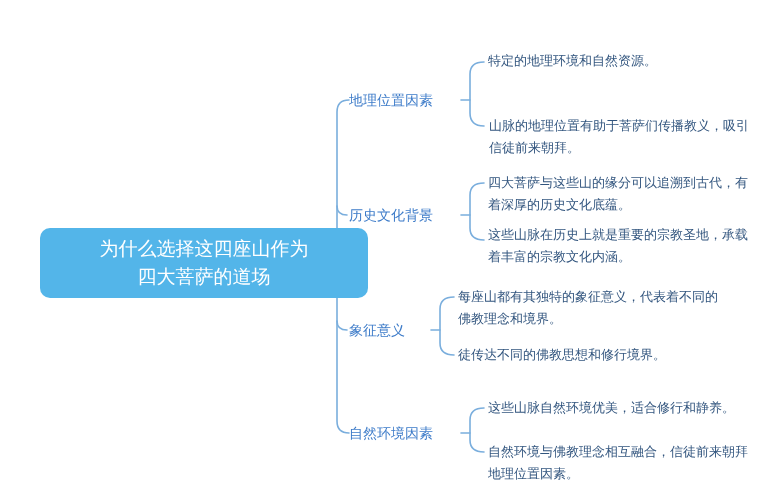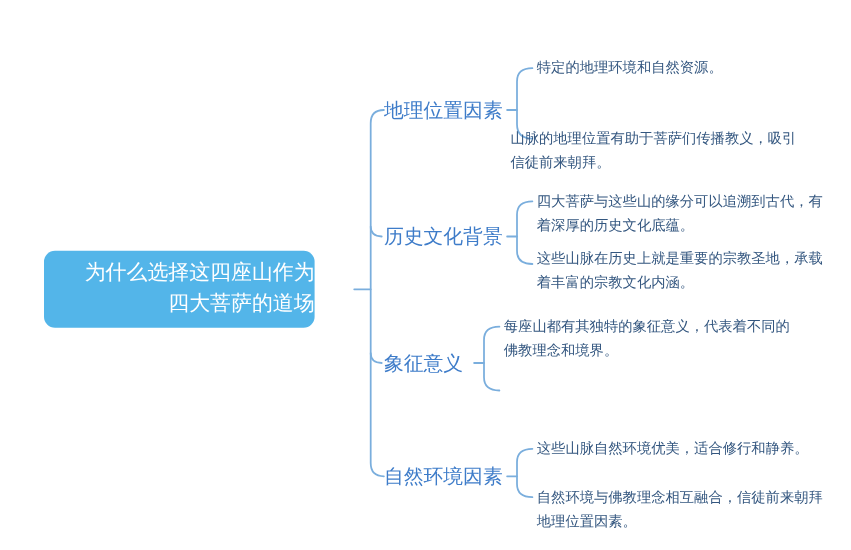--- a/index.html
+++ b/index.html
@@ -9,29 +9,29 @@
   html,body{margin:0;padding:0;}
   body{
     width:774px;height:500px;position:relative;overflow:hidden;
     background:var(--background);
     font-family:"Liberation Sans","DejaVu Sans",sans-serif;
   }
   #canvas{position:absolute;left:0;top:0;width:774px;height:500px;}
   svg.connectors{position:absolute;left:0;top:0;z-index:0;pointer-events:none;}
   svg.connectors path{fill:none;stroke:var(--line);stroke-width:1.6;stroke-linecap:round;}
   .root{
-    position:absolute;left:40px;top:228px;width:246px;height:70px;z-index:1;
+    position:absolute;left:40px;top:228px;width:328px;height:70px;z-index:1;
     background:var(--node-fill);border-radius:10px;color:var(--node-text);
     font-size:19px;line-height:28px;text-align:center;
-    display:flex;flex-direction:column;justify-content:center;align-items:flex-end;
+    display:flex;flex-direction:column;justify-content:center;align-items:center;
     cursor:default;
   }
   .branch{
     position:absolute;z-index:1;color:var(--branch-text);
-    font-size:18px;line-height:24px;white-space:nowrap;cursor:default;
+    font-size:14px;line-height:24px;white-space:nowrap;cursor:default;
   }
   .leaf{
     position:absolute;z-index:1;color:var(--leaf-text);
     font-size:13px;line-height:22px;white-space:nowrap;cursor:default;
   }
 </style>
 </head>
 <body>
 
 <div id="canvas">
@@ -62,39 +62,40 @@
   </div>
 
   <div class="branch" style="left:349px;top:88px">地理位置因素</div>
   <div class="branch" style="left:349px;top:203px">历史文化背景</div>
   <div class="branch" style="left:349px;top:318px">象征意义</div>
   <div class="branch" style="left:349px;top:421px">自然环境因素</div>
 
   <div class="leaf" style="left:488px;top:50px">
     <div>特定的地理环境和自然资源。</div>
   </div>
-  <div class="leaf" style="left:464px;top:115px">
+  <div class="leaf" style="left:489px;top:115px">
     <div>山脉的地理位置有助于菩萨们传播教义，吸引</div>
     <div>信徒前来朝拜。</div>
   </div>
 
   <div class="leaf" style="left:488px;top:172px">
     <div>四大菩萨与这些山的缘分可以追溯到古代，有</div>
     <div>着深厚的历史文化底蕴。</div>
   </div>
   <div class="leaf" style="left:488px;top:224px">
     <div>这些山脉在历史上就是重要的宗教圣地，承载</div>
     <div>着丰富的宗教文化内涵。</div>
   </div>
 
   <div class="leaf" style="left:458px;top:286px">
     <div>每座山都有其独特的象征意义，代表着不同的</div>
     <div>佛教理念和境界。</div>
   </div>
   <div class="leaf" style="left:458px;top:344px">
+    <div>徒传达不同的佛教思想和修行境界。</div>
   </div>
 
   <div class="leaf" style="left:488px;top:397px">
     <div>这些山脉自然环境优美，适合修行和静养。</div>
   </div>
   <div class="leaf" style="left:488px;top:441px">
     <div>自然环境与佛教理念相互融合，信徒前来朝拜</div>
     <div>地理位置因素。</div>
   </div>
 

